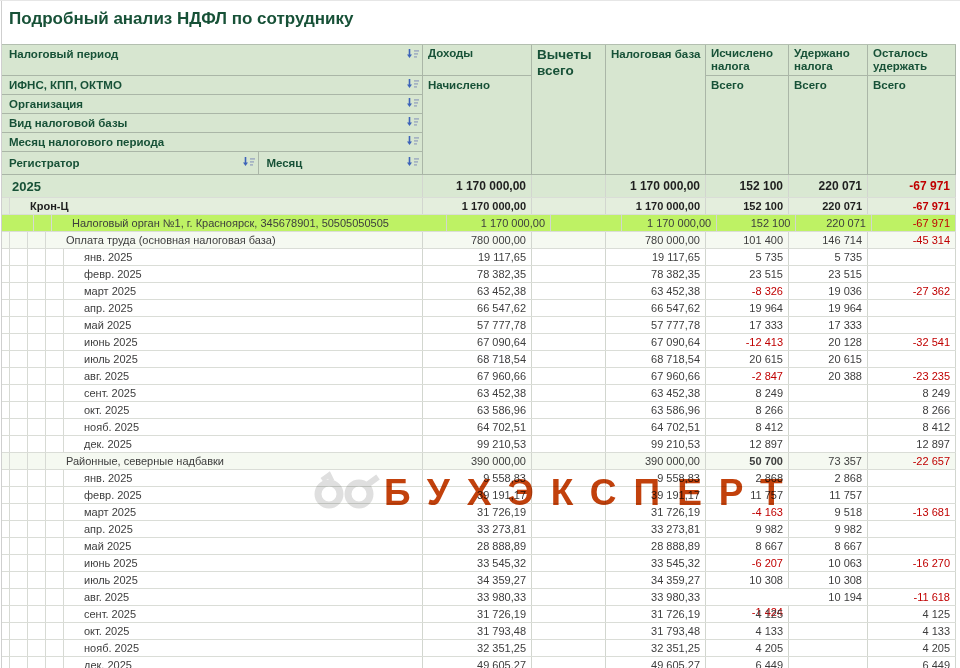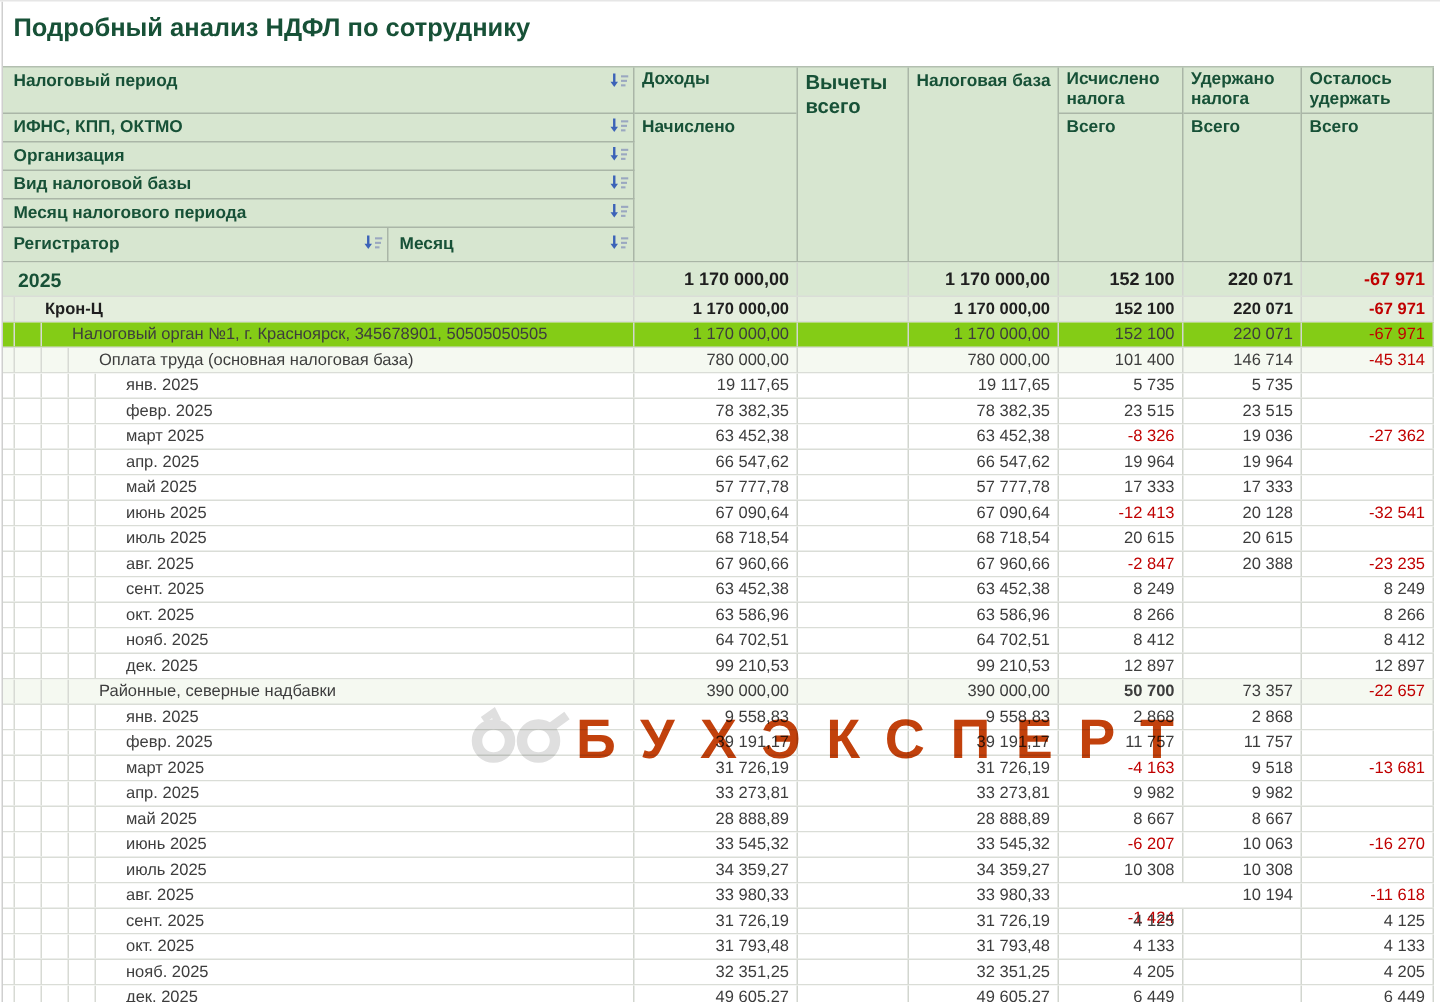--- a/index.html
+++ b/index.html
@@ -29,21 +29,21 @@
   .label-cell{width:421px;flex:none;box-sizing:border-box;border-right:1px solid #d2d6cf;display:flex;align-items:center;padding-left:7px;overflow:hidden;white-space:nowrap;}
   .sp{width:17px;align-self:stretch;flex:none;border-left:1px solid #d7dad4;}
   .lbl{padding-left:3px;}
   .num{box-sizing:border-box;border-right:1px solid #d2d6cf;display:flex;align-items:center;justify-content:flex-end;padding:0 5px 0 2px;white-space:nowrap;}
   .r-year{background:#d9e8d2;height:22px;}
   .r-year .lbl{color:#175137;font-weight:bold;font-size:13px;}
   .r-year .num{font-weight:bold;font-size:12px;color:#1f1f1f;}
   .r-org{background:#e4eedd;}
   .r-org .lbl{font-weight:bold;color:#1f1f1f;}
   .r-org .num{font-weight:bold;color:#1f1f1f;}
-  .r-inspect{background:#84cc16;}
+  .r-inspect{background:#bef264;padding-left:24px;}
   .r-base{background:#f5f9f1;}
   .r-month{background:#ffffff;}
   .red{color:#c00000 !important;text-align:center;}
   
   .watermark{position:absolute;left:310px;top:296px;display:flex;align-items:flex-end;pointer-events:none;mix-blend-mode:multiply;z-index:5;color:#c2410c;}
   .wm-text{font-size:37px;font-weight:bold;letter-spacing:17px;line-height:40px;white-space:nowrap;}
 </style>
 </head>
 <body>
 

